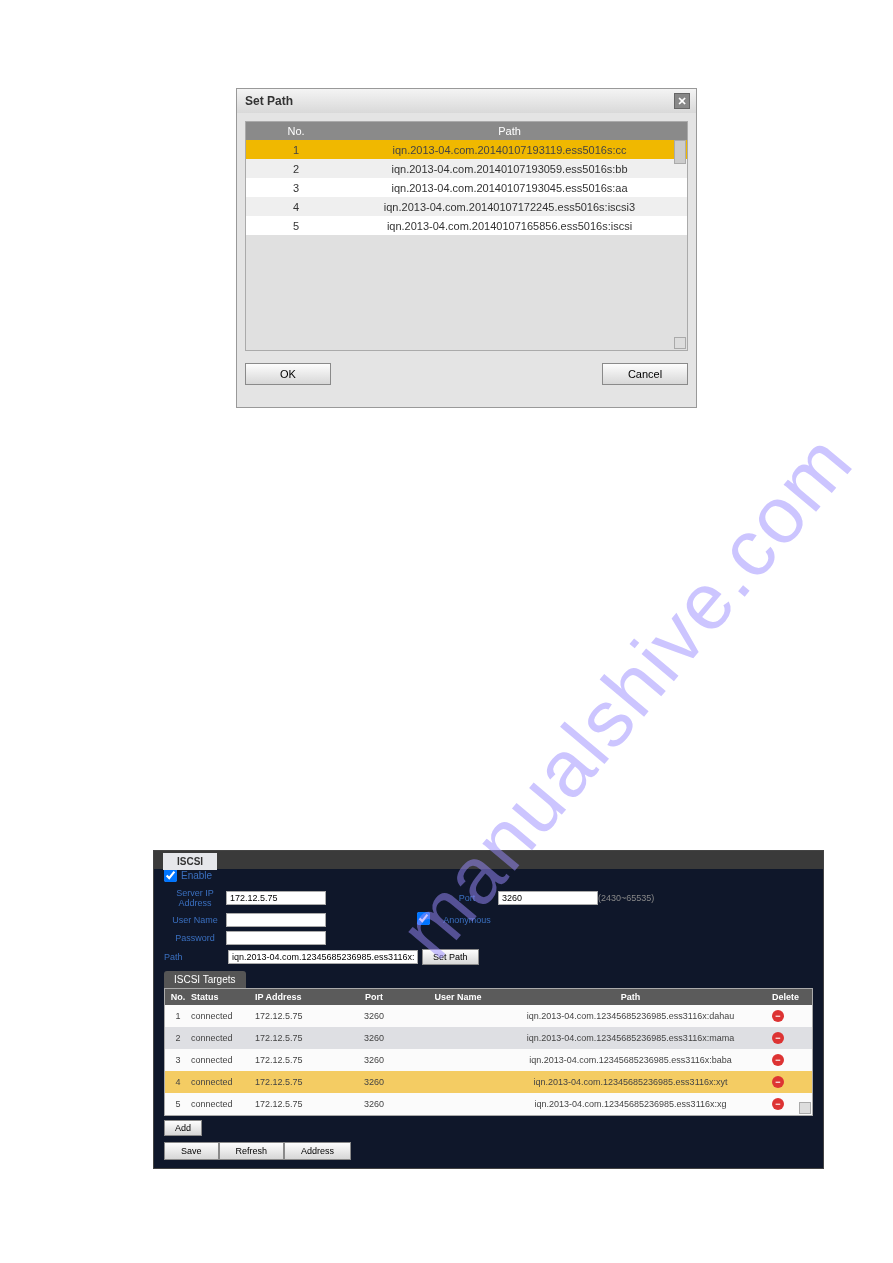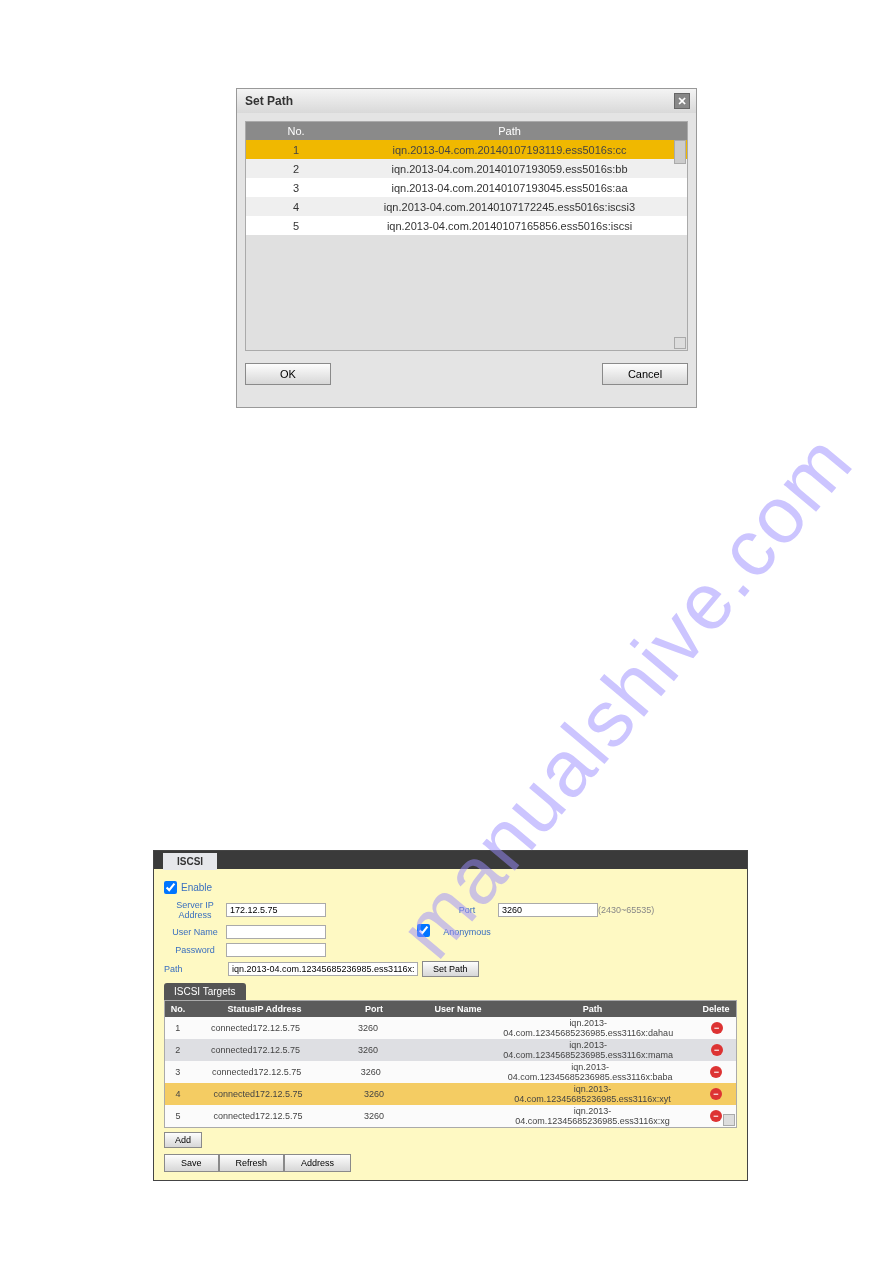--- a/index.html
+++ b/index.html
@@ -97,39 +97,39 @@
     border:1px solid #8a8a8a;
     font-size:11px;
     cursor:pointer;
   }
 
   
   .panel {
     position:absolute;
     top: 850px;
     left: 153px;
-    width: 595px;
+    width: 671px;
     border:1px solid #444;
-    background:#fef9c3;
+    background:#0f172a;
   }
   .panel-topbar {
     background:#3a3a3a;
     height:18px;
   }
   .panel-tab {
     display:inline-block;
     background:#e6e7eb;
     color:#333;
     font-size:10px;
     font-weight:bold;
     padding:3px 14px;
     margin-left:9px;
     position:relative; top:2px;
   }
-  .panel-body { padding:12px 10px 8px 10px; }
+  .panel-body { padding:0 10px 8px 10px; }
   .enable-row { display:flex; align-items:center; gap:4px; margin-bottom:6px; color:#3a6fbf; font-size:10px;}
   .form-grid { display:grid; grid-template-columns: 62px 100px 110px 62px 100px 80px; row-gap:4px; align-items:center; font-size:9px;}
   .form-grid .lbl { color:#3a6fbf;text-align:center; }
   .form-grid input[type=text], .form-grid input[type=password] {
     height:14px; border:1px solid #aaa; font-size:9px; padding:0 3px;
   }
   .form-grid .hint { color:#888; font-size:9px; }
   .path-row { display:flex; align-items:center; gap:4px; margin-top:4px; font-size:9px;}
   .path-row .lbl { color:#3a6fbf; width:60px; }
   .path-row input { flex:0 0 190px; height:14px; border:1px solid #aaa; font-size:9px; padding:0 3px; }
@@ -140,26 +140,26 @@
   .targets-tab {
     display:inline-block; background:#555; color:#fff; font-size:10px; padding:3px 10px;
     margin-top:6px; border-radius:3px 3px 0 0;
   }
   .targets-table { border:1px solid #aaa; background:#f1f1f1; }
   .targets-head {
     background:#5b5b5b; color:#fff; display:flex; height:16px; align-items:center;
     font-size:9px; font-weight:bold;
   }
   .tc-no{width:26px;text-align:center;}
-  .tc-status{width:64px;text-align:right;}
+  .tc-status{width:64px;text-align:left;}
   .tc-ip{width:90px;}
   .tc-port{width:58px;text-align:center;}
   .tc-user{width:110px;text-align:center;}
   .tc-path{flex:1;text-align:center;}
-  .tc-del{width:40px;text-align:center;margin-left:24px;}
+  .tc-del{width:40px;text-align:left;margin-left:24px;}
   .trow{display:flex;align-items:center;font-size:9px;color:#444;min-height:22px;}
   .trow.alt{background:#dedfe3;}
   .trow.sel{background:#f4cc63;}
   .trow.white{background:#fbfbfb;}
   .del-icon{width:12px;height:12px;border-radius:50%;background:#d33;color:#fff;display:inline-flex;align-items:center;justify-content:center;font-size:9px;font-weight:bold;cursor:pointer;}
   .targets-scroll{position:relative;}
   .targets-scroll::after{content:'';position:absolute;right:1px;bottom:1px;width:10px;height:10px;background:#ddd;border:1px solid #aaa;}
   .panel-footer{display:flex;margin-top:6px;}
   .panel-footer .small-btn{height:18px;padding:0 16px;}
   .add-btn-row{margin-top:4px;}

